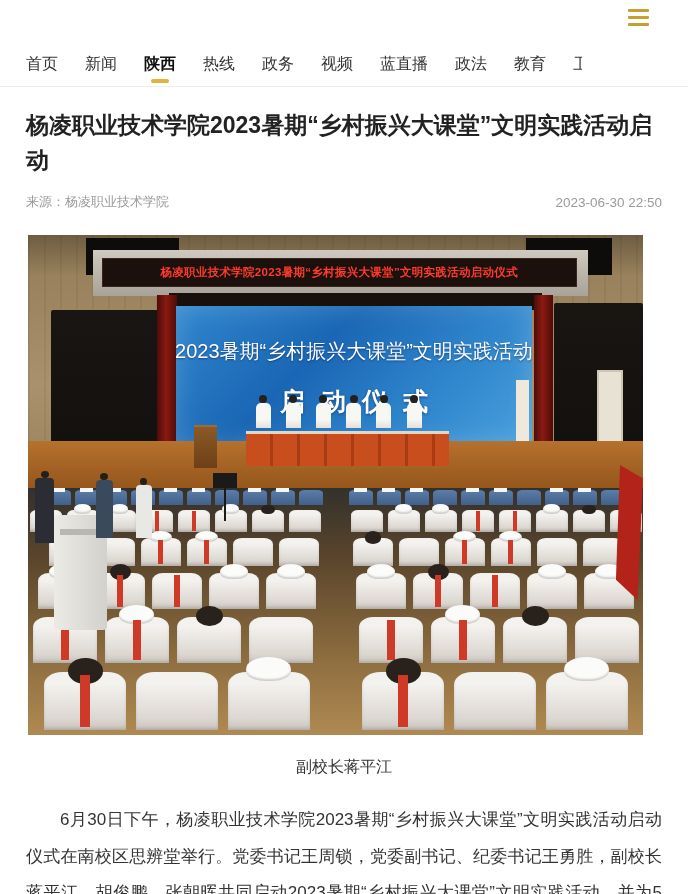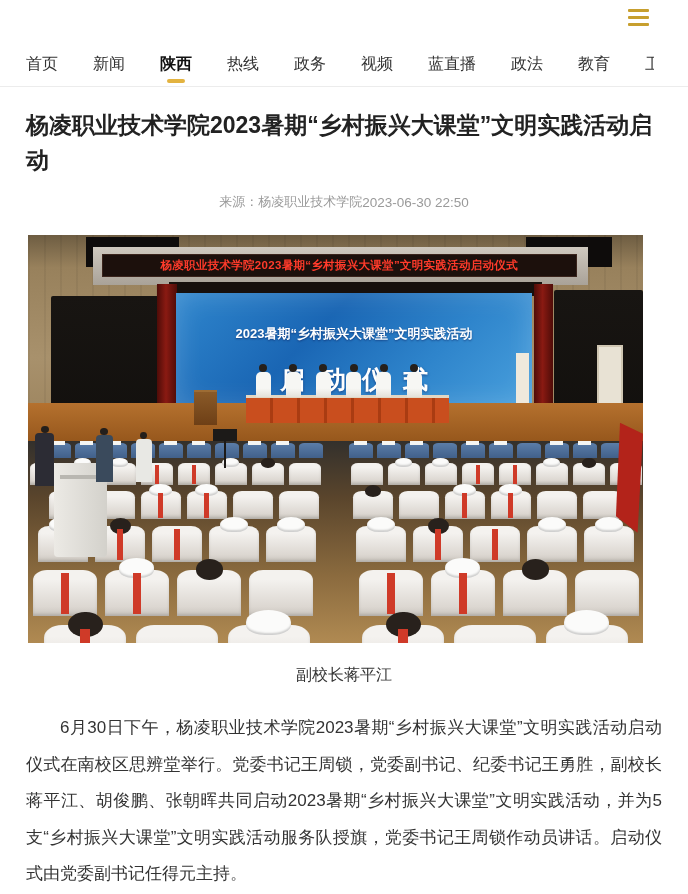--- a/index.html
+++ b/index.html
@@ -13,53 +13,53 @@
   .logo { display:inline-flex; align-items:baseline; position:relative; cursor:pointer; }
   .logo-cn { font-style:italic; font-weight:800; font-size:21px; color:#b8912a; letter-spacing:-1px; }
   .logo-west { font-style:italic; font-weight:800; font-size:21px; color:#c9a02c; letter-spacing:-1px; position:relative; margin-left:1px; }
   .logo-west::after { content:''; position:absolute; right:-9px; top:-3px; width:21px; height:21px;
     border:2.5px solid #c9a02c; border-radius:50%; border-left-color:transparent; transform:rotate(-35deg); }
   .logo-small { position:absolute; top:-5px; left:38px; font-size:6px; color:#c0392b; font-style:italic; letter-spacing:.5px; }
   .logo-cnname { margin-left:16px; color:#b8912a; font-weight:700; font-size:15px; letter-spacing:1px; }
   .hamburger { position:absolute; top:9px; right:39px; width:21px; cursor:pointer; }
   .hamburger i { display:block; width:21px; height:3px; margin:0 0 4px; background:#c79f2e; border-radius:1px; }
   
-  .navbar { display:flex; gap:35px; padding:0 26px; height:45px; align-items:center;
+  .navbar { display:flex; gap:27px; padding:0 26px; height:45px; align-items:center;
     border-bottom:1px solid #ececec; overflow:hidden; white-space:nowrap; }
   .nav-item { position:relative; font-size:16px; color:#333; height:45px; line-height:43px; cursor:pointer; flex:none; }
   .nav-item.active { font-weight:700; color:#111; }
   .nav-item.active::after { content:''; position:absolute; left:50%; transform:translateX(-50%);
     bottom:4px; width:18px; height:4px; border-radius:2px; background:#e3b340; }
   .nav-item.partial { width:9px; overflow:hidden; }
   
   .article-title { padding:0 26px; margin-top:21px; font-size:23px; font-weight:700; color:#222; line-height:1.5; }
-  .meta-row { display:flex; justify-content:center; align-items:center; padding:0 26px; margin-top:16px;
+  .meta-row { display:flex; justify-content:space-between; align-items:center; padding:0 26px; margin-top:16px;
     font-size:13px; color:#9a9a9a; }
   .meta-date { font-size:13.5px; }
   
-  .photo { position:relative; width:615px; height:408px; margin:24px 0 4px 28px; overflow:hidden;
+  .photo { position:relative; width:615px; height:500px; margin:24px 0 4px 28px; overflow:hidden;
     background:linear-gradient(180deg,#6e5d42 0%,#98815c 8%,#a8916c 30%,#967d57 55%,#7a6342 70%); }
   .photo::before { content:''; position:absolute; inset:0 0 45% 0;
     background:repeating-linear-gradient(90deg,rgba(0,0,0,.05) 0 2px,transparent 2px 16px); }
   .spk { position:absolute; background:#0e0c0b; }
   .spk.tl { left:9.5%; top:0.6%; width:15%; height:7.3%; }
   .spk.tr { left:81%; top:0.6%; width:14%; height:7.3%; }
   .panel { position:absolute; background:linear-gradient(180deg,#181512,#100e0c); border-radius:2px; }
   .panel.left { left:3.8%; top:15%; width:17.5%; height:43%; }
   .panel.right { left:85.5%; top:13.5%; width:14.5%; height:45%; }
   .banner-beam { position:absolute; left:10.5%; right:9%; top:3%; height:9.2%;
     background:linear-gradient(180deg,#cfc9bf,#a9a298); }
   .led-banner { position:absolute; left:12%; right:10.8%; top:4.6%; height:5.8%;
     background:#1c100c; border:1px solid #3a241c; display:flex; align-items:center; justify-content:center;
     color:#ff3b2b; font-size:11.5px; font-weight:700; letter-spacing:.3px; white-space:nowrap; overflow:hidden; }
   .valance { position:absolute; left:23%; right:16.5%; top:11.6%; height:3.4%; background:#17100d; }
   .screen { position:absolute; left:24%; right:18%; top:14.2%; height:27.6%;
     background:linear-gradient(135deg,#2f86cd 0%,#1a66b4 38%,#2e84cb 68%,#49a0dd 100%);
     box-shadow:inset 0 0 28px rgba(255,255,255,.18); display:flex; flex-direction:column; align-items:center; }
-  .screen-l1 { margin-top:9%; font-size:13px; font-weight:700; color:#fff; white-space:nowrap;
+  .screen-l1 { margin-top:9%; font-size:20px; font-weight:400; color:#fff; white-space:nowrap;
     text-shadow:0 1px 2px rgba(0,0,60,.45); }
   .screen-l2 { margin-top:5.5%; font-size:25px; font-weight:700; color:#fff; letter-spacing:16px; padding-left:16px;
     text-shadow:0 1px 3px rgba(0,0,60,.45); }
   .screen-l3 { margin-top:7.5%; font-size:10px; letter-spacing:2px; color:#eaf2fb; font-weight:700; }
   .curtain { position:absolute; top:12%; width:3.2%; height:35%;
     background:linear-gradient(90deg,#4e0c08,#8a1a12 45%,#4e0c08); }
   .curtain.left { left:21%; } .curtain.right { left:82.2%; }
   .wall-door { position:absolute; left:79.4%; top:29%; width:2%; height:16%; background:#efe9dc; }
   .wall-window { position:absolute; left:92.6%; top:27%; width:4.2%; height:25%;
     background:#e8e2d4; border:2px solid #cfc6b2; }

